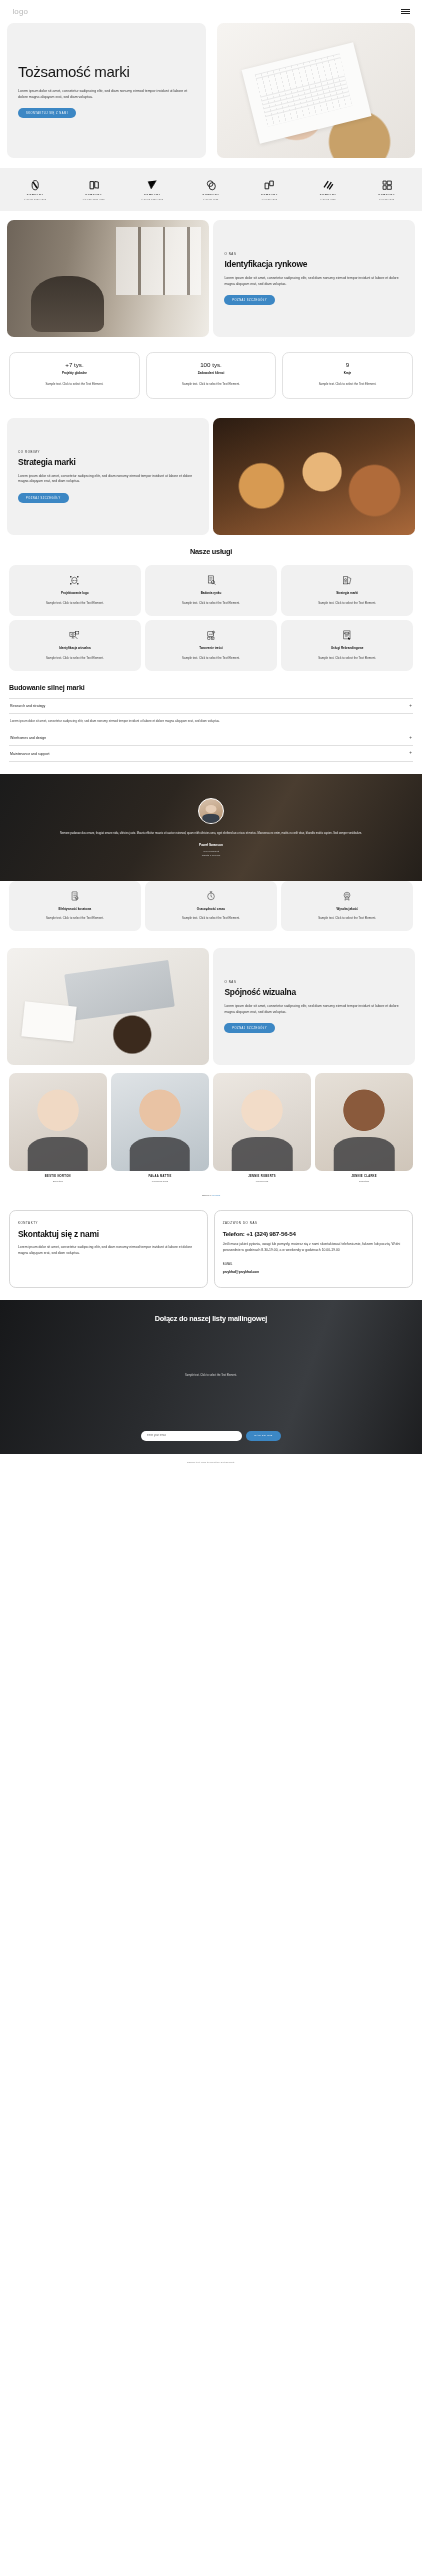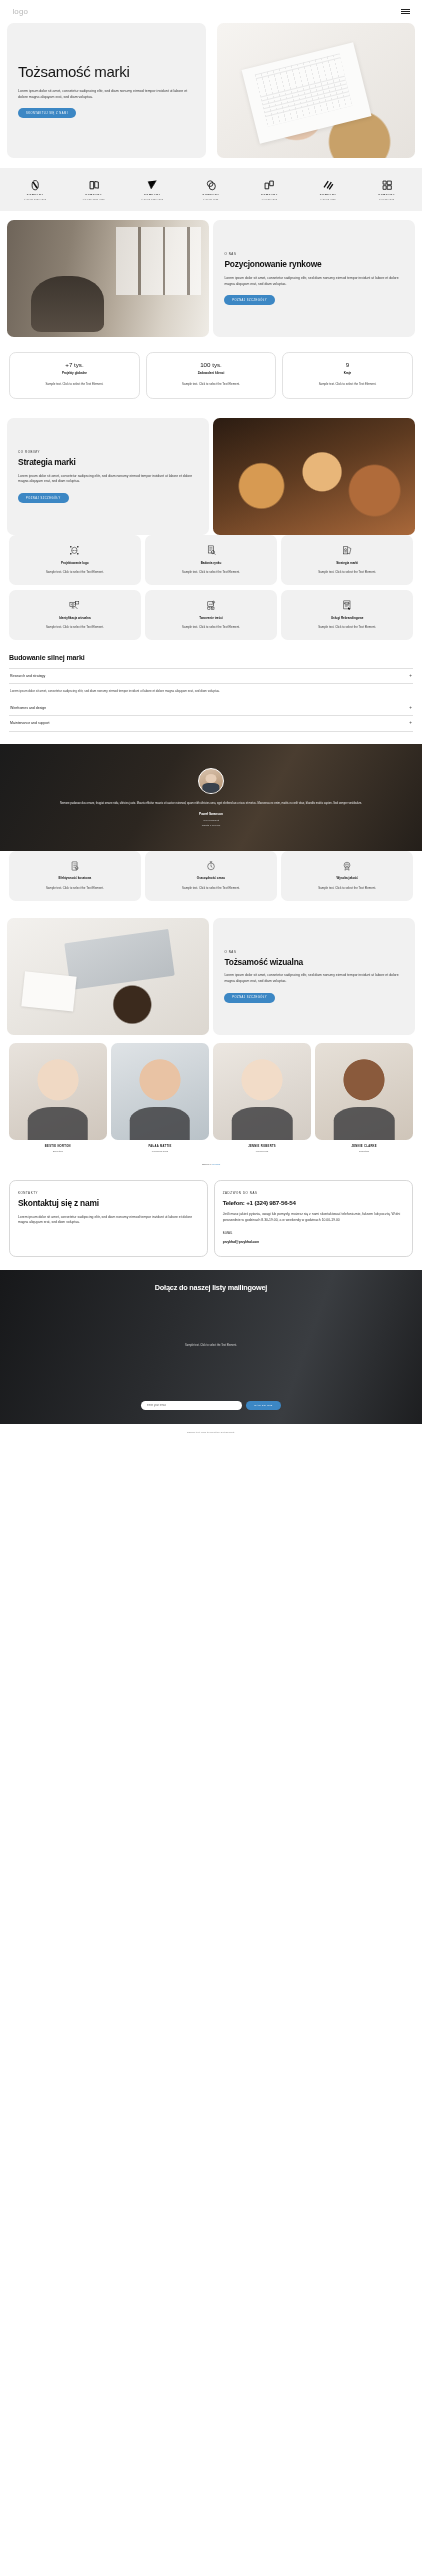--- a/index.html
+++ b/index.html
@@ -244,21 +244,21 @@
       </div>
       <div class="logo-name">COMPANY</div>
       <div class="logo-tag">TAGLINE HERE</div>
     </div>
   </div>
 
   <div class="split">
     <div class="ph ph-office"></div>
     <div class="card">
       <div class="eyebrow">O NAS</div>
-      <div class="h2-bold">Pozycjonowanie rynkowe</div>
+      <div class="h2-bold">Identyfikacja rynkowe</div>
       <div class="body-sm">Lorem ipsum dolor sit amet, consetetur sadipscing elitr, sed diam nonumy eirmod tempor invidunt ut labore et dolore magna aliquyam erat, sed diam voluptua.</div>
       <button class="btn-primary">POZNAJ SZCZEGÓŁY</button>
     </div>
   </div>
 
   <div class="stats">
     <div class="stat">
       <div class="stat-num">+7 tys.</div>
       <div class="stat-label">Projekty globalne</div>
       <div class="stat-desc">Sample text. Click to select the Text Element.</div>
@@ -278,20 +278,21 @@
   <div class="split">
     <div class="card">
       <div class="eyebrow">CO ROBIMY</div>
       <div class="h2-bold">Strategia marki</div>
       <div class="body-sm">Lorem ipsum dolor sit amet, consetetur sadipscing elitr, sed diam nonumy eirmod tempor invidunt ut labore et dolore magna aliquyam erat, sed diam voluptua.</div>
       <button class="btn-primary">POZNAJ SZCZEGÓŁY</button>
     </div>
     <div class="ph ph-team"></div>
   </div>
 
+  <div class="section-title">Nasze usługi</div>
   <div class="grid3">
     <div class="svc">
       <div class="svc-icon">
         <svg width="10.7" height="10.7" viewBox="0 0 24 24">
             <ellipse cx="12" cy="12" rx="6" ry="7" fill="none" stroke="#111" stroke-width="1.1"></ellipse>
             <text x="12" y="13.6" font-size="4" text-anchor="middle" fill="#111" font-family="sans-serif">LOGO</text>
             <g fill="none" stroke="#111" stroke-width=".9">
               <rect x="3" y="3" width="2.4" height="2.4"></rect>
               <rect x="18.6" y="3" width="2.4" height="2.4"></rect>
               <rect x="3" y="18.6" width="2.4" height="2.4"></rect>
@@ -441,21 +442,21 @@
       </div>
       <div class="svc-title">Wysoka jakość</div>
       <div class="svc-desc">Sample text. Click to select the Text Element.</div>
     </div>
   </div>
 
   <div class="split" style="padding-top:12.4px">
     <div class="ph ph-laptop"></div>
     <div class="card">
       <div class="eyebrow">O NAS</div>
-      <div class="h2-bold">Tożsamość wizualna</div>
+      <div class="h2-bold">Spójność wizualna</div>
       <div class="body-sm">Lorem ipsum dolor sit amet, consetetur sadipscing elitr, sed diam nonumy eirmod tempor invidunt ut labore et dolore magna aliquyam erat, sed diam voluptua.</div>
       <button class="btn-primary">POZNAJ SZCZEGÓŁY</button>
     </div>
   </div>
 
   <div class="team">
     <div class="member">
       <div class="member-photo m1"></div>
       <div class="member-name">BESTIE NORTON</div>
       <div class="member-role">Sekretarz</div>

